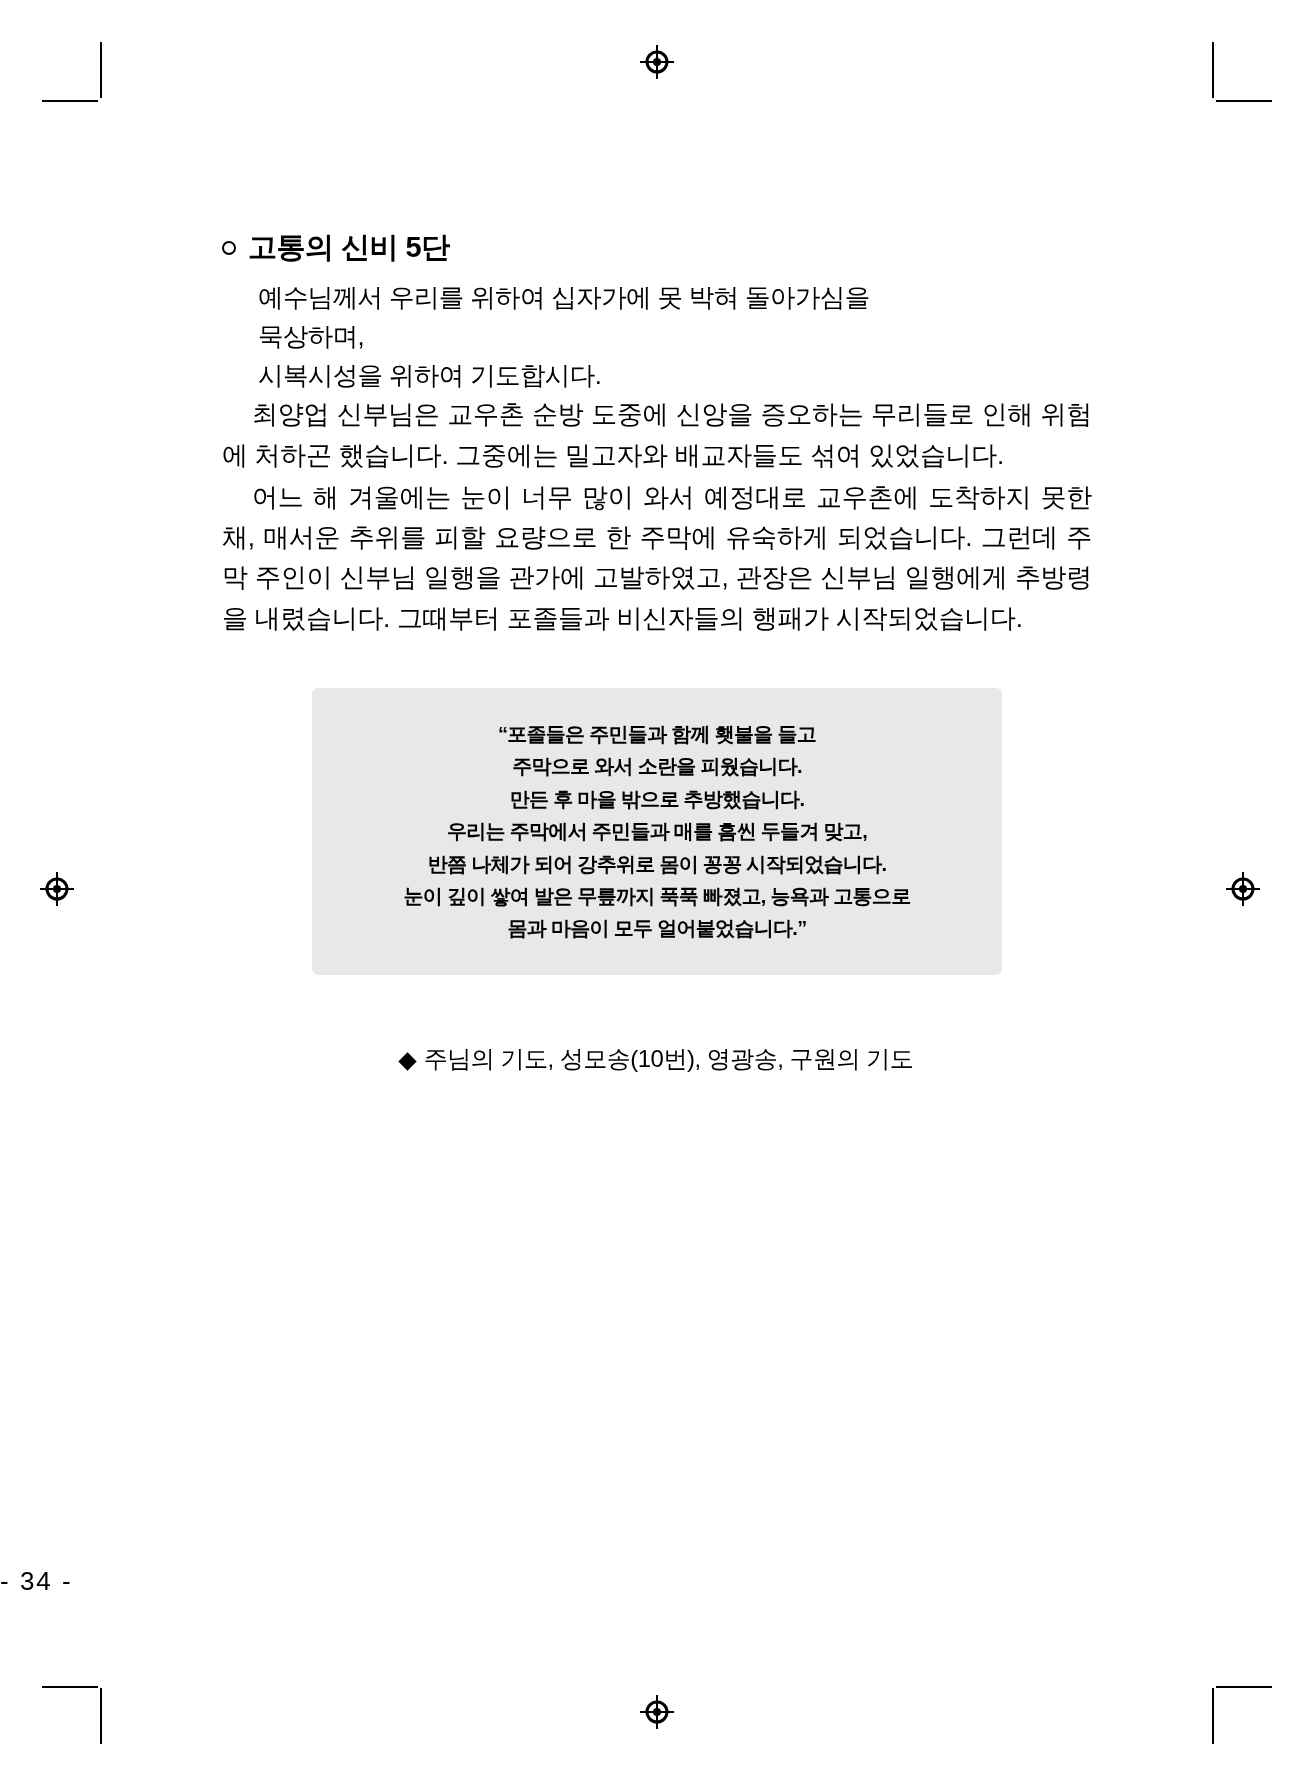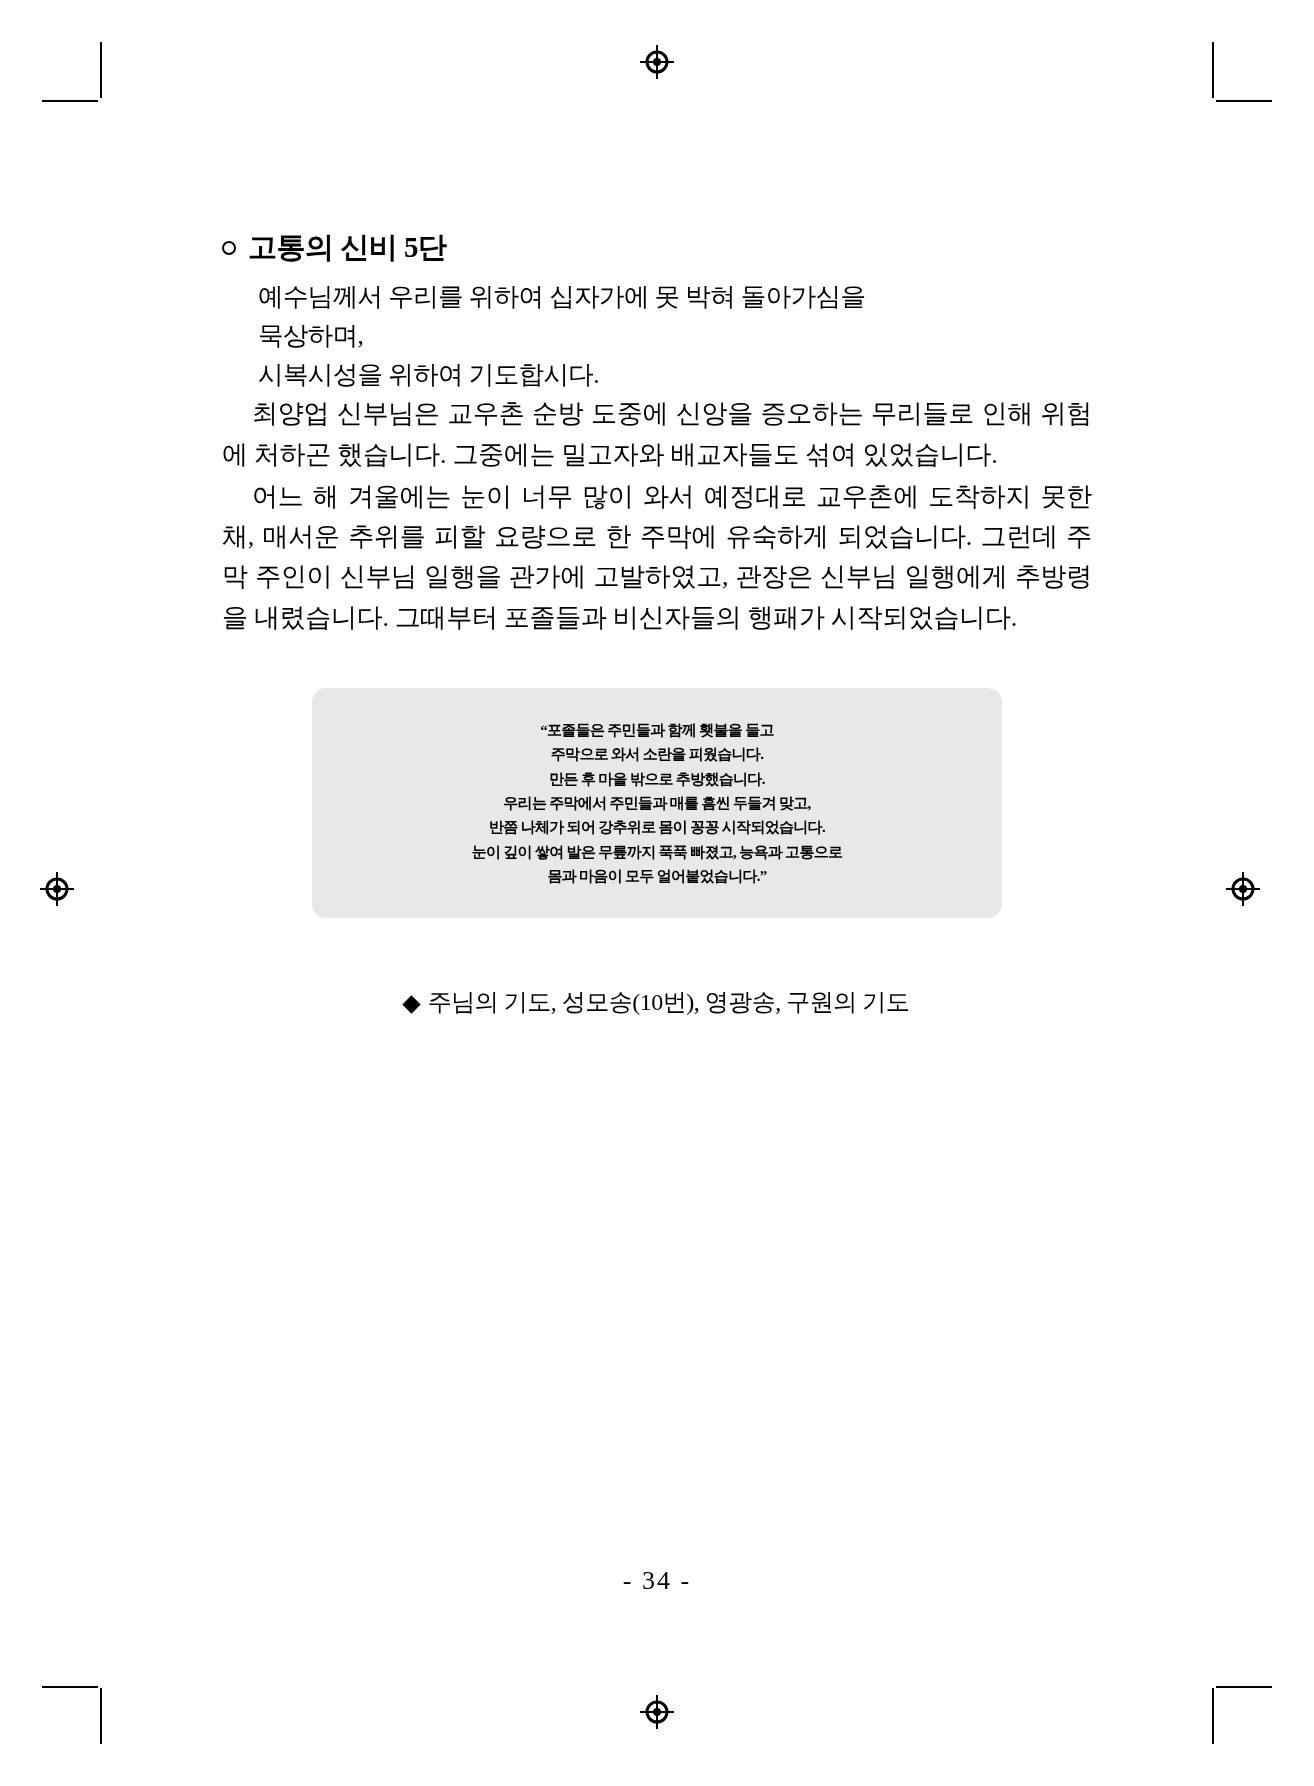--- a/index.html
+++ b/index.html
@@ -31,21 +31,20 @@
   }
   .reg-mark svg { display: block; }
 
   
   .page {
     position: absolute;
     left: 0;
     top: 0;
     width: 1314px;
     height: 1740px;
-    font-family: Liberation Serif, serif;
   }
 
   .content {
     position: absolute;
     left: 222px;
     top: 228px;
     width: 870px;
   }
 
   .section-heading {
@@ -85,25 +84,25 @@
   .body-para {
     text-indent: 30px;
     margin: 0 0 2px 0;
   }
   .body-para:last-child { margin-bottom: 0; }
 
   .quote-box {
     margin: 50px auto 0 auto;
     width: 690px;
     background: #e8e8e8;
-    border-radius: 14px;
+    border-radius: 6px;
     padding: 30px 26px 30px 26px;
     box-sizing: border-box;
     text-align: center;
-    font-size: 15px;
+    font-size: 20px;
     font-weight: bold;
     line-height: 1.62;
     letter-spacing: -0.7px;
   }
   .quote-line { white-space: nowrap; }
 
   .prayer-line {
     margin-top: 68px;
     text-align: center;
     font-size: 24px;
@@ -118,21 +117,20 @@
     margin-right: 10px;
     position: relative;
     top: 1px;
   }
 
   .page-number {
     position: absolute;
     left: 0;
     right: 0;
     top: 1566px;
-    text-align: center;
     font-size: 26px;
     letter-spacing: 2px;
   }
 </style>
 </head>
 <body>
 
 <div class="page">
 
   <div class="crop-mark crop-v" style="left:100px; top:42px;"></div>

